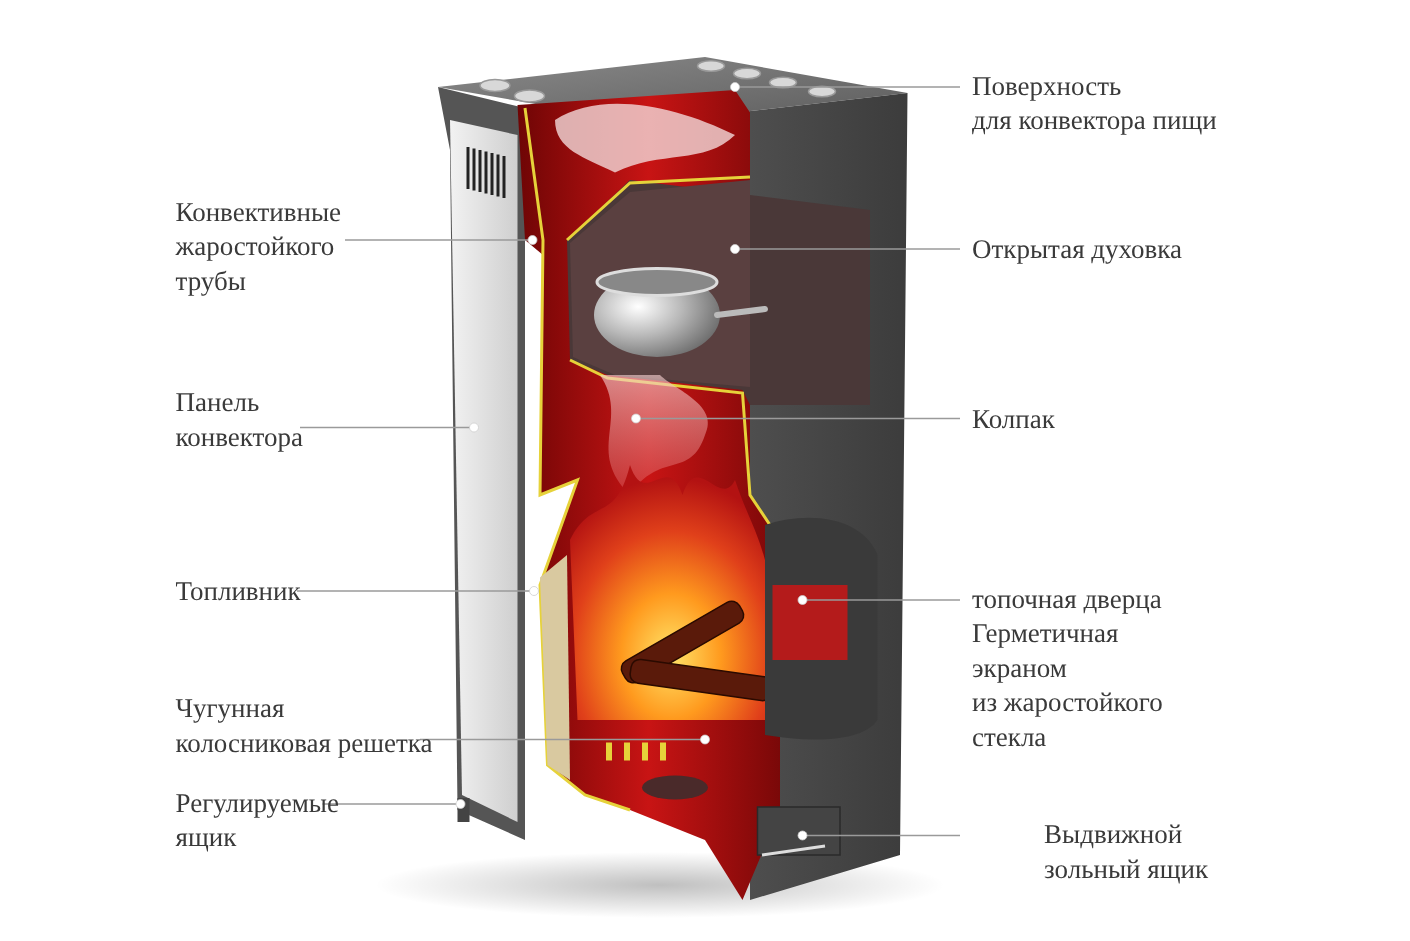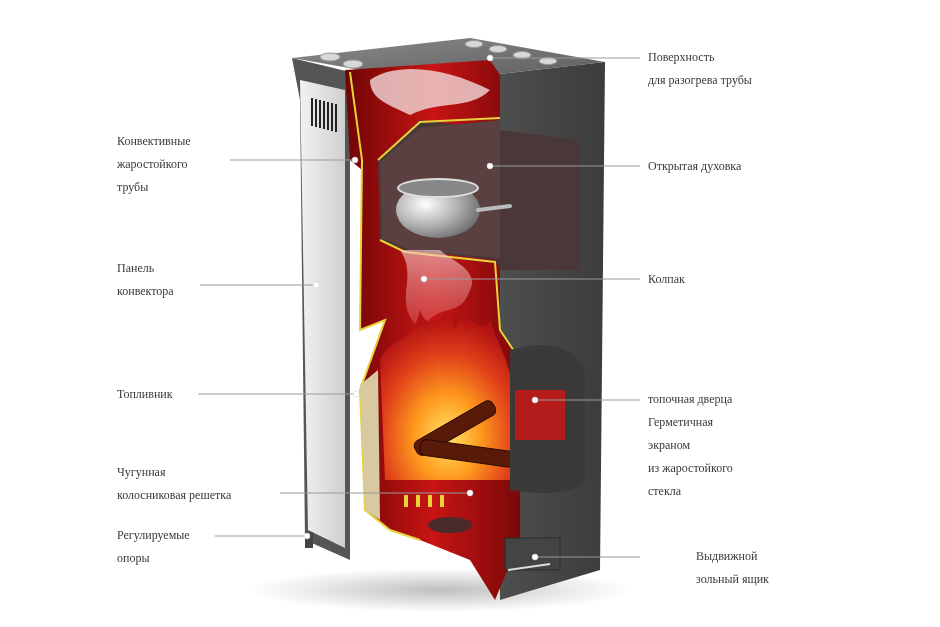--- a/index.html
+++ b/index.html
@@ -1,18 +1,18 @@
 <!DOCTYPE html>
 <html><head>
 <meta charset="utf-8">
 <style>
   html,body{margin:0;padding:0;background:#ffffff;}
   body{width:940px;height:627px;position:relative;overflow:hidden;font-family:"DejaVu Serif","Liberation Serif",serif;}
   #stage{position:absolute;left:0;top:0;width:940px;height:627px;}
-  .label{position:absolute;font-family:"Liberation Serif","DejaVu Serif",serif;font-size:12px;line-height:23px;color:#3a3a3a;white-space:nowrap;}
+  .label{position:absolute;font-family:"Liberation Serif","DejaVu Serif",serif;font-size:18px;line-height:23px;color:#3a3a3a;white-space:nowrap;}
   .label span{display:block;}
   svg{position:absolute;left:0;top:0;}
 </style>
 </head>
 <body>
 
 <div id="stage">
 
   <svg width="940" height="627" viewBox="0 0 940 627">
     <defs>
@@ -163,26 +163,26 @@
   </div>
   <div class="label" style="left:117px;top:383px;">
     <span>Топливник</span>
   </div>
   <div class="label" style="left:117px;top:461px;">
     <span>Чугунная</span>
     <span>колосниковая решетка</span>
   </div>
   <div class="label" style="left:117px;top:524px;">
     <span>Регулируемые</span>
-    <span>опоры</span>
+    <span>ящик</span>
   </div>
 
   <div class="label" style="left:648px;top:46px;">
     <span>Поверхность</span>
-    <span>для разогрева трубы</span>
+    <span>для конвектора пищи</span>
   </div>
   <div class="label" style="left:648px;top:155px;">
     <span>Открытая духовка</span>
   </div>
   <div class="label" style="left:648px;top:268px;">
     <span>Колпак</span>
   </div>
   <div class="label" style="left:648px;top:388px;">
     <span>топочная дверца</span>
     <span>Герметичная</span>

